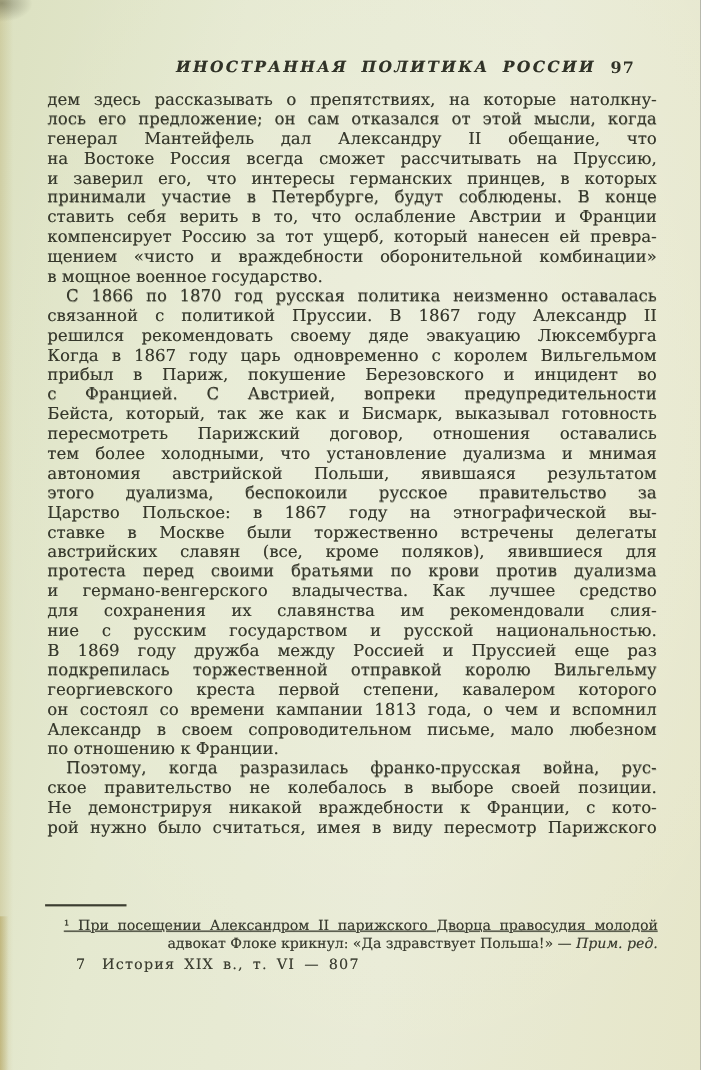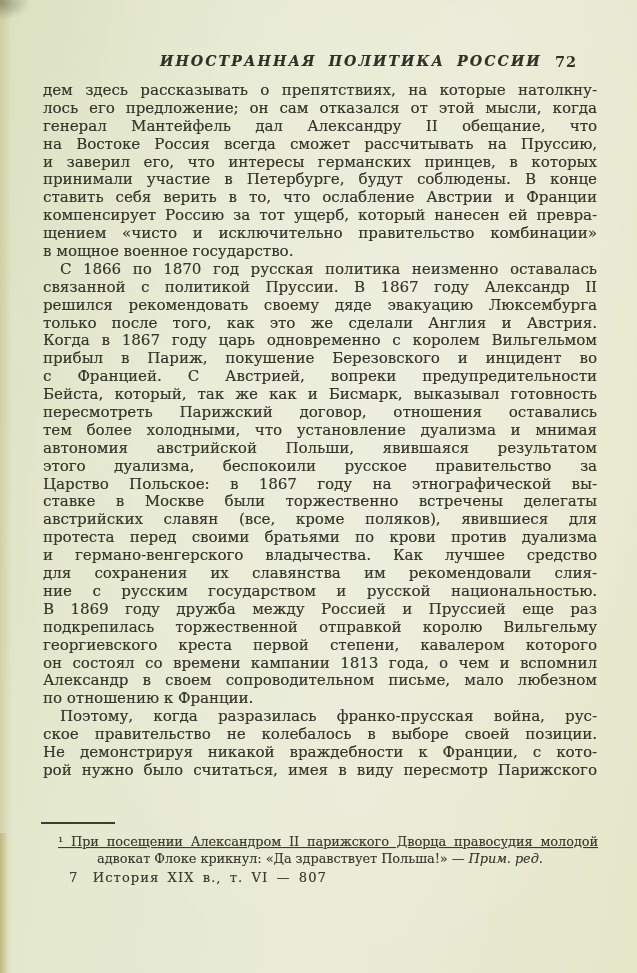--- a/index.html
+++ b/index.html
@@ -70,58 +70,57 @@
     position: absolute; top: 833px; left: 42px; width: 556px;
     font-size: 12.8px; line-height: 17px; color: #3a3c30;
     text-shadow: 0.2px 0.2px 0.3px rgba(58,60,48,0.5);
   }
   .fn-line-1 {
     text-align: justify;
     text-align-last: justify;
     text-indent: 16px;
     height: 17px; overflow: hidden; text-decoration: underline;
   }
-  .fn-line-2 { text-align: center; height: 17px; }
+  .fn-line-2 { text-align: right; height: 17px; }
   .ital { font-style: italic; }
   .signature {
     position: absolute; top: 870px; left: 69px;
     font-size: 13px; color: #3a3c30; letter-spacing: 0.5px;
     white-space: nowrap;
     text-shadow: 0.2px 0.2px 0.3px rgba(58,60,48,0.5);
   }
   .sig-text { margin-left: 15px; letter-spacing: 1.1px; word-spacing: 3px; }
 </style>
 </head>
 <body>
 
 <div class="page">
   <div class="edge-left"></div>
   <div class="edge-bottom-left"></div>
   <div class="corner-smudge"></div>
 
   <div class="running-header">
     <span class="header-title">ИНОСТРАННАЯ ПОЛИТИКА РОССИИ</span>
-    <span class="page-number">72</span>
+    <span class="page-number">97</span>
   </div>
 
   <div class="body-text">
       <div class="line">дем здесь рассказывать о препятствиях, на которые натолкну-</div>
       <div class="line">лось его предложение; он сам отказался от этой мысли, когда</div>
       <div class="line">генерал Мантейфель дал Александру II обещание, что</div>
       <div class="line">на Востоке Россия всегда сможет рассчитывать на Пруссию,</div>
       <div class="line">и заверил его, что интересы германских принцев, в которых</div>
       <div class="line">принимали участие в Петербурге, будут соблюдены. В конце</div>
       <div class="line">ставить себя верить в то, что ослабление Австрии и Франции</div>
       <div class="line">компенсирует Россию за тот ущерб, который нанесен ей превра-</div>
-      <div class="line">щением «чисто и исключительно правительство комбинации»</div>
+      <div class="line">щением «чисто и враждебности оборонительной комбинации»</div>
       <div class="line no-just">в мощное военное государство.</div>
       <div class="line indent">С 1866 по 1870 год русская политика неизменно оставалась</div>
       <div class="line">связанной с политикой Пруссии. В 1867 году Александр II</div>
       <div class="line">решился рекомендовать своему дяде эвакуацию Люксембурга</div>
-      <div class="line">только после того, как это же сделали Англия и Австрия.</div>
       <div class="line">Когда в 1867 году царь одновременно с королем Вильгельмом</div>
       <div class="line">прибыл в Париж, покушение Березовского и инцидент во</div>
       <div class="line">с Францией. С Австрией, вопреки предупредительности</div>
       <div class="line">Бейста, который, так же как и Бисмарк, выказывал готовность</div>
       <div class="line">пересмотреть Парижский договор, отношения оставались</div>
       <div class="line">тем более холодными, что установление дуализма и мнимая</div>
       <div class="line">автономия австрийской Польши, явившаяся результатом</div>
       <div class="line">этого дуализма, беспокоили русское правительство за</div>
       <div class="line">Царство Польское: в 1867 году на этнографической вы-</div>
       <div class="line">ставке в Москве были торжественно встречены делегаты</div>

